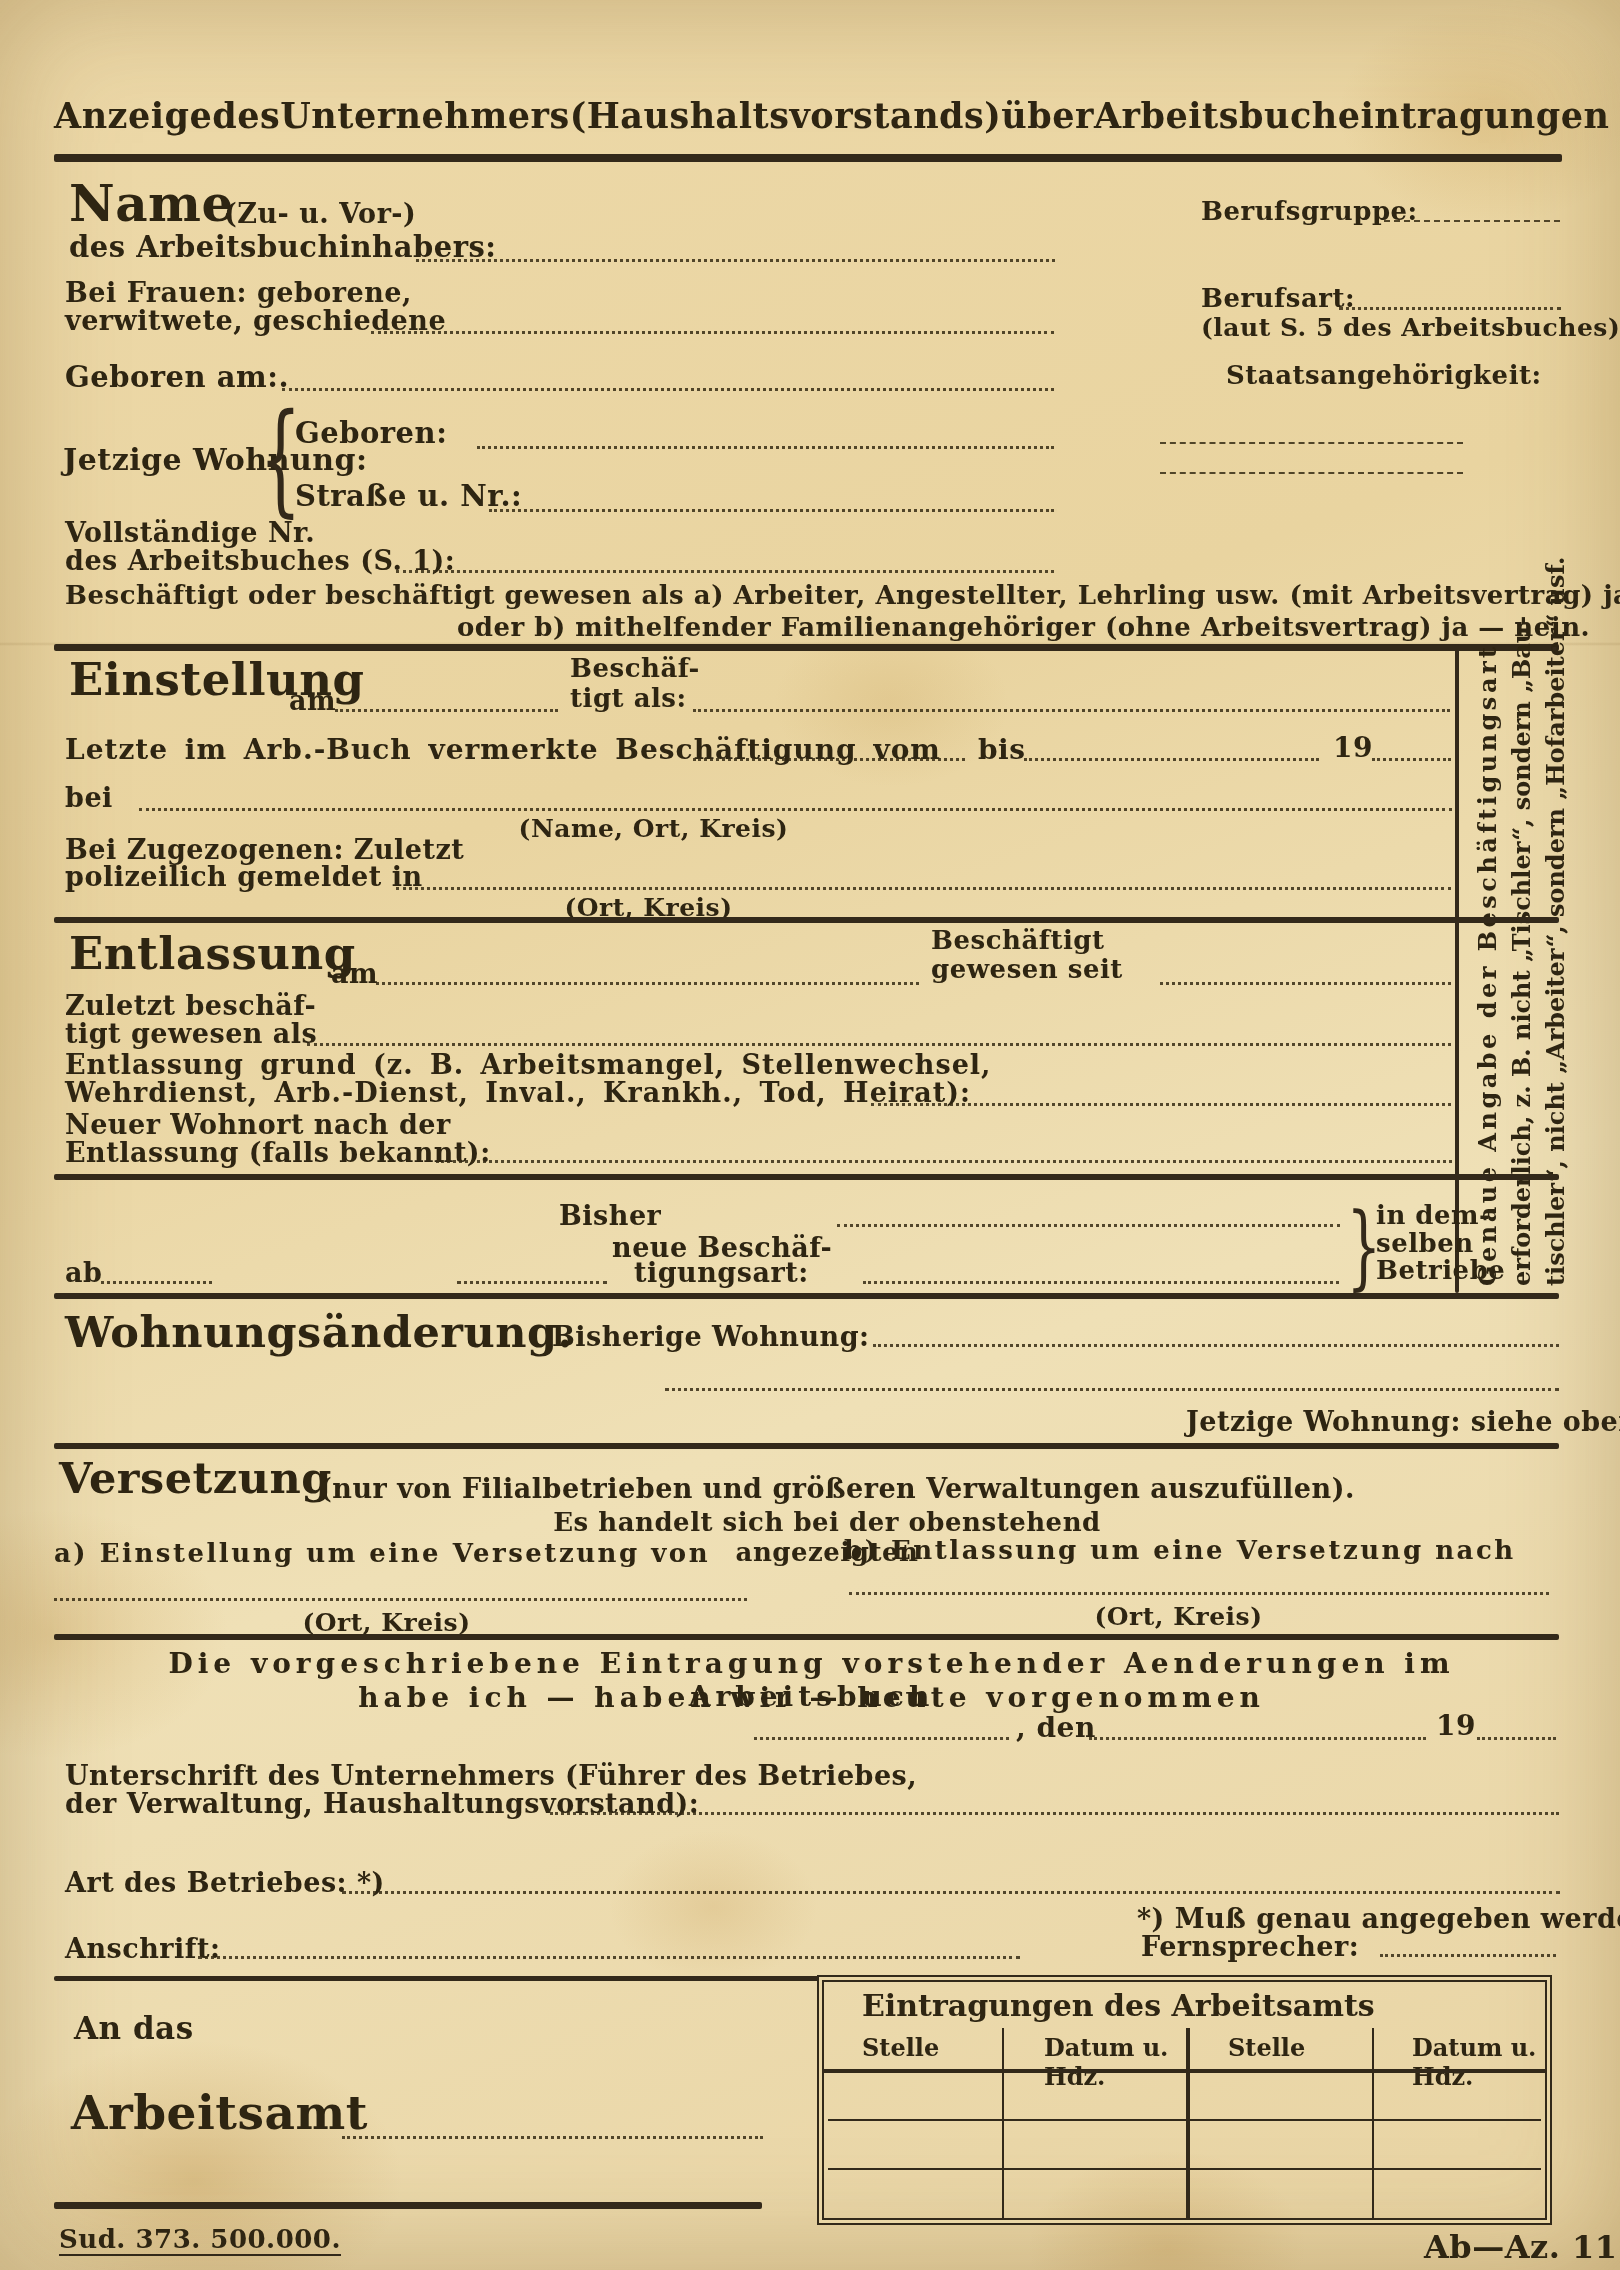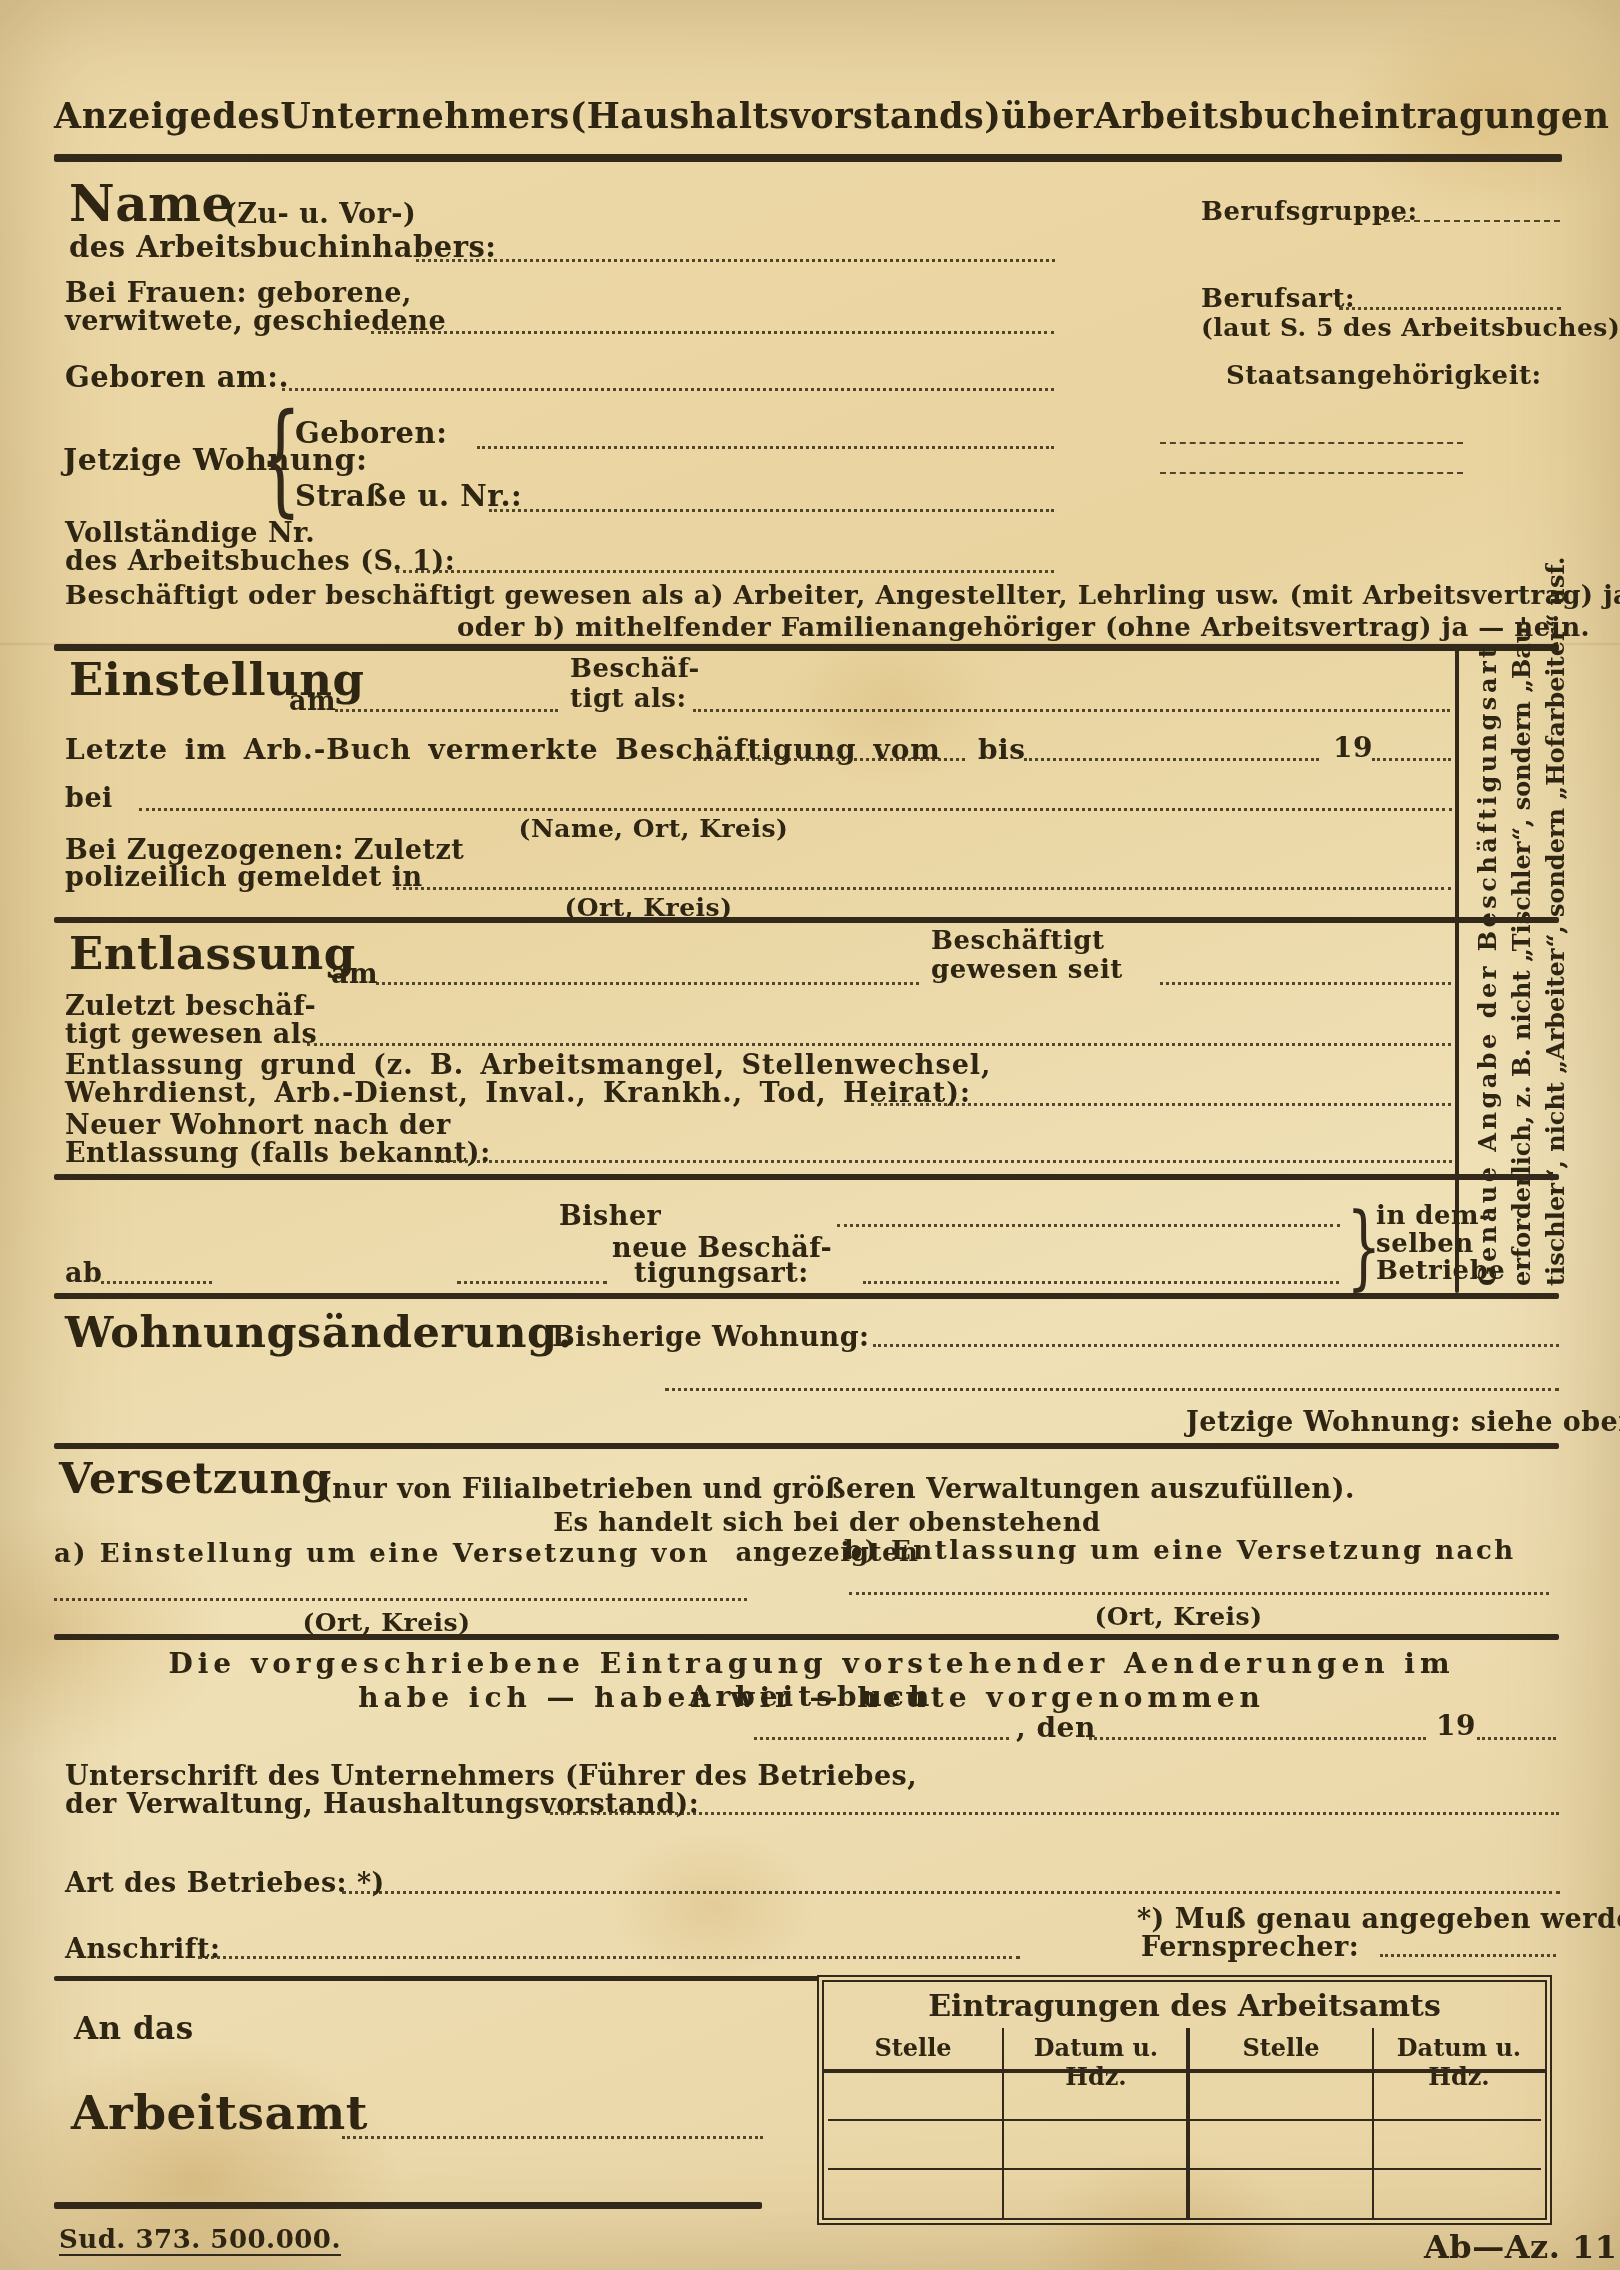--- a/index.html
+++ b/index.html
@@ -21,21 +21,21 @@
   .ws{word-spacing:6px;letter-spacing:1px;}
   .center{text-align:center;white-space:normal;}
   .dot{position:absolute;height:0;border-bottom:3px dotted rgba(54,43,20,.85);}
   .dash{position:absolute;height:0;border-bottom:2.5px dashed rgba(54,43,20,.85);}
   .rule{position:absolute;background:#33291a;border-radius:2px;}
   .brace{position:absolute;font-weight:400;color:#33291a;}
   .rot{position:absolute;transform:rotate(-90deg);transform-origin:center;}
   .rot .rn{display:block;font-weight:700;font-size:24px;line-height:34px;white-space:nowrap;}
   .rot .rn.sp{letter-spacing:3.5px;}
   .tableBox{position:absolute;border:2px solid #32291a;box-shadow:0 0 0 3px #ead7a6,0 0 0 5px #32291a;}
-  .tcell{position:absolute;font-weight:700;text-align:center;}
+  .tcell{position:absolute;font-weight:700;text-align:left;padding-left:38px;}
   .tline{position:absolute;background:#32291a;}
 </style>
 </head>
 <body>
 
 <div class="page">
 
   <div class="t" style="left:54px;top:95px;width:1508px;font-size:35px;display:flex;justify-content:space-between;">
     <span>Anzeige</span>
     <span>des</span>

